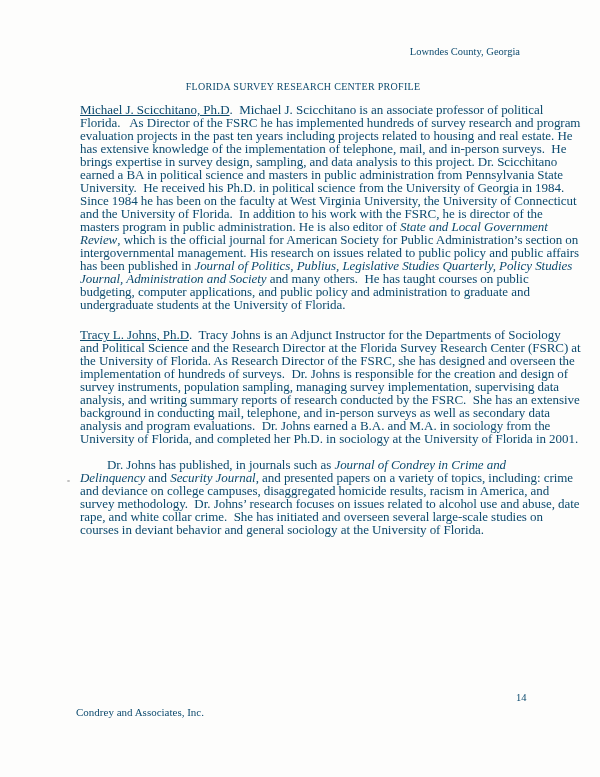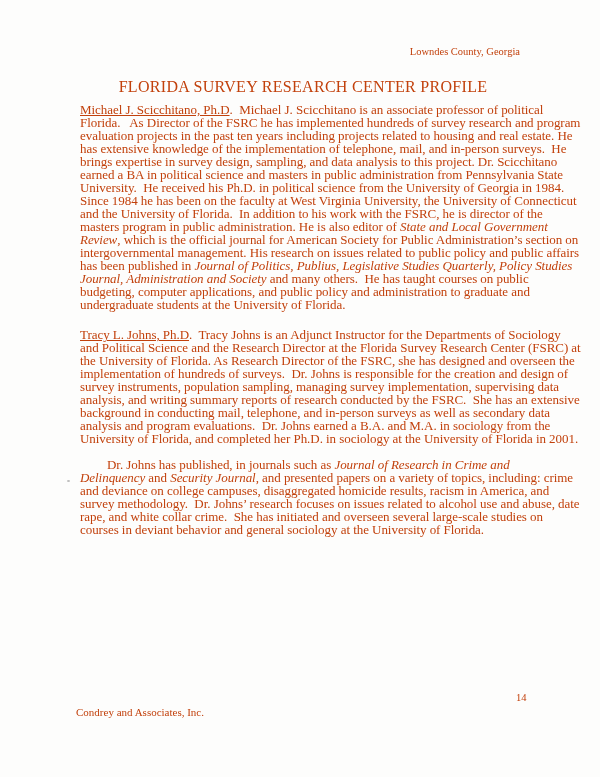--- a/index.html
+++ b/index.html
@@ -2,38 +2,38 @@
 <html><head>
 <meta charset="utf-8">
 <style>
   html, body { margin: 0; padding: 0; background: #ffffff; }
   .page {
     position: relative;
     width: 600px;
     height: 777px;
     background: #fdfdfc;
     font-family: "Liberation Serif", "DejaVu Serif", serif;
-    color: #c2410c;
+    color: #0c4a6e;
     overflow: hidden;
   }
   .header-right {
     position: absolute;
     top: 45px;
     right: 80px;
     font-size: 10.5px;
     line-height: 13px;
     white-space: pre;
   }
   .doc-title {
     position: absolute;
     top: 80px;
     left: 74px;
     width: 458px;
     text-align: center;
-    font-size: 16px;
+    font-size: 10px;
     letter-spacing: 0.3px;
     line-height: 14px;
     white-space: pre;
   }
   .content {
     position: absolute;
     left: 80px;
     top: 103px;
     width: 458px;
   }
@@ -108,21 +108,21 @@
         <div class="line"><span>and Political Science and the Research Director at the Florida Survey Research Center (FSRC) at</span></div>
         <div class="line"><span>the University of Florida. As Research Director of the FSRC, she has designed and overseen the</span></div>
         <div class="line"><span>implementation of hundreds of surveys.  Dr. Johns is responsible for the creation and design of</span></div>
         <div class="line"><span>survey instruments, population sampling, managing survey implementation, supervising data</span></div>
         <div class="line"><span>analysis, and writing summary reports of research conducted by the FSRC.  She has an extensive</span></div>
         <div class="line"><span>background in conducting mail, telephone, and in-person surveys as well as secondary data</span></div>
         <div class="line"><span>analysis and program evaluations.  Dr. Johns earned a B.A. and M.A. in sociology from the</span></div>
         <div class="line"><span>University of Florida, and completed her Ph.D. in sociology at the University of Florida in 2001.</span></div>
       </div>
       <div class="para para-3">
-        <div class="line indent"><span>Dr. Johns has published, in journals such as </span><span class="i">Journal of Research in Crime and</span></div>
+        <div class="line indent"><span>Dr. Johns has published, in journals such as </span><span class="i">Journal of Condrey in Crime and</span></div>
         <div class="line"><span class="i">Delinquency</span><span> and </span><span class="i">Security Journal</span><span>, and presented papers on a variety of topics, including: crime</span></div>
         <div class="line"><span>and deviance on college campuses, disaggregated homicide results, racism in America, and</span></div>
         <div class="line"><span>survey methodology.  Dr. Johns’ research focuses on issues related to alcohol use and abuse, date</span></div>
         <div class="line"><span>rape, and white collar crime.  She has initiated and overseen several large-scale studies on</span></div>
         <div class="line"><span>courses in deviant behavior and general sociology at the University of Florida.</span></div>
       </div>
     </div>
 
   <div class="speck"></div>
 

